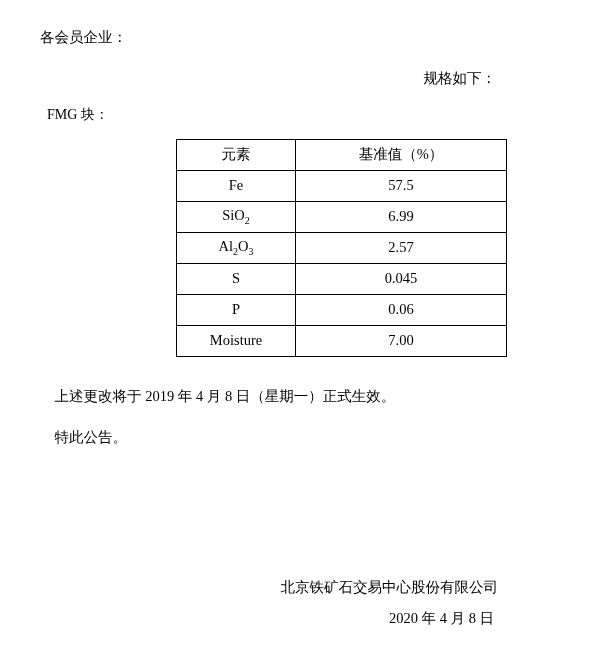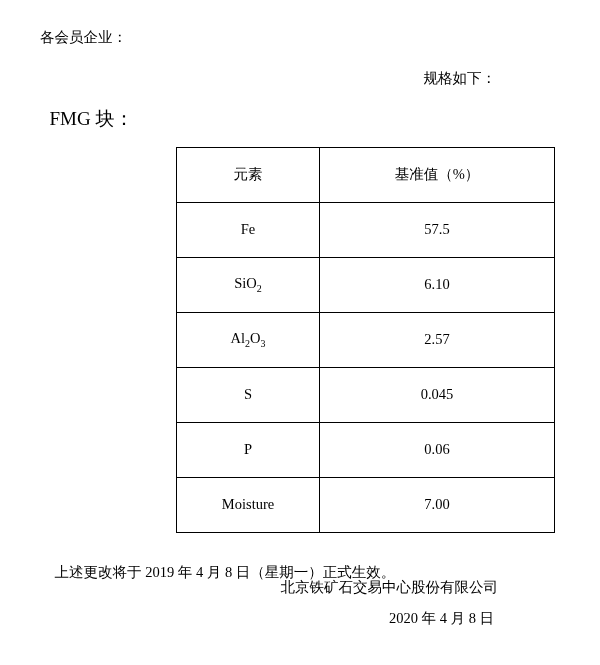--- a/index.html
+++ b/index.html
@@ -34,39 +34,39 @@
     text-indent: 2em;
   }
   .para-noindent {
     font-size: 14.5px;
     line-height: 1.6;
     margin: 0 0 14px 0;
     text-indent: 1em;
     text-align: right;
   }
   .label-line {
-    font-size: 19px;
+    font-size: 14px;
     line-height: 1.6;
     margin: 0 0 12px 0;
     text-indent: 0.5em;
   }
   table.spec {
     border-collapse: collapse;
     margin: 0 auto 0 136px;
     width: 328px;
     table-layout: fixed;
   }
   table.spec td, table.spec th {
     border: 1px solid #000000;
     height: 30px;
     text-align: center;
     vertical-align: middle;
     font-size: 14.5px;
     font-weight: normal;
-    padding: 12px;
+    padding: 0;
   }
   table.spec .col-elem { width: 118px; }
   table.spec .col-val  { width: 210px; }
   sub {
     font-size: 10px;
     vertical-align: sub;
   }
   .after-table {
     margin-top: 28px;
   }
@@ -117,21 +117,21 @@
         <th class="col-val">基准值（%）</th>
       </tr>
     </thead>
     <tbody>
       <tr>
         <td>Fe</td>
         <td>57.5</td>
       </tr>
       <tr>
         <td>SiO<sub>2</sub></td>
-        <td>6.10</td>
+        <td>6.99</td>
       </tr>
       <tr>
         <td>Al<sub>2</sub>O<sub>3</sub></td>
         <td>2.57</td>
       </tr>
       <tr>
         <td>S</td>
         <td>0.045</td>
       </tr>
       <tr>
@@ -140,20 +140,21 @@
       </tr>
       <tr>
         <td>Moisture</td>
         <td>7.00</td>
       </tr>
     </tbody>
   </table>
 
   <div class="after-table">
     <p class="effective">上述更改将于 2019 年 4 月 8 日（星期一）正式生效。</p>
+    <p class="notice-end">特此公告。</p>
   </div>
 
   <div class="signature">
     <span class="sig-line">北京铁矿石交易中心股份有限公司</span>
     <span class="sig-date">2020 年 4 月 8 日</span>
   </div>
 
 </div>
 
 </body></html>

